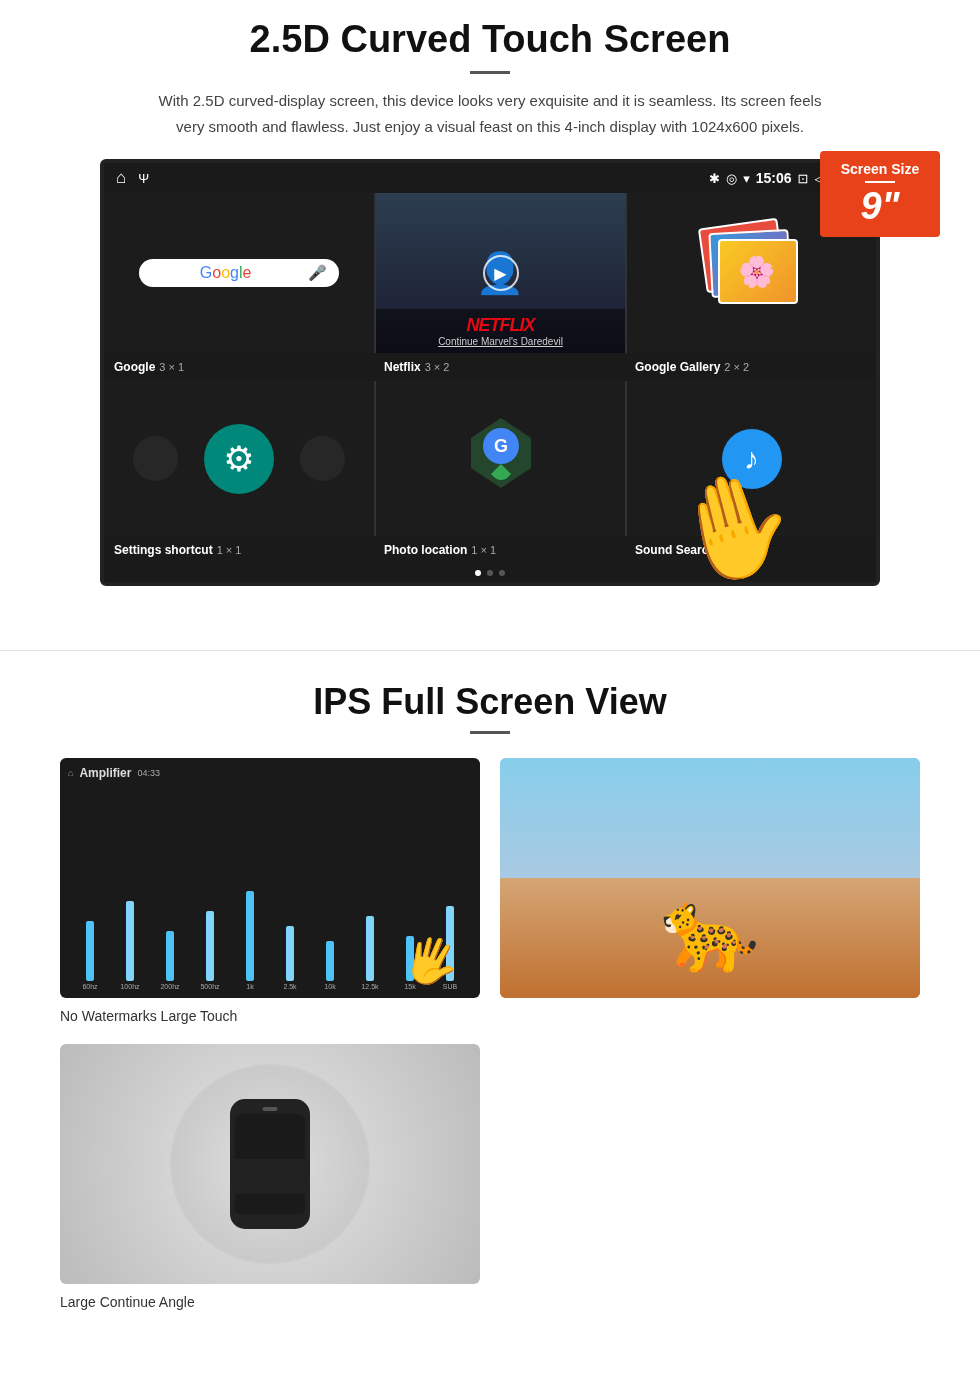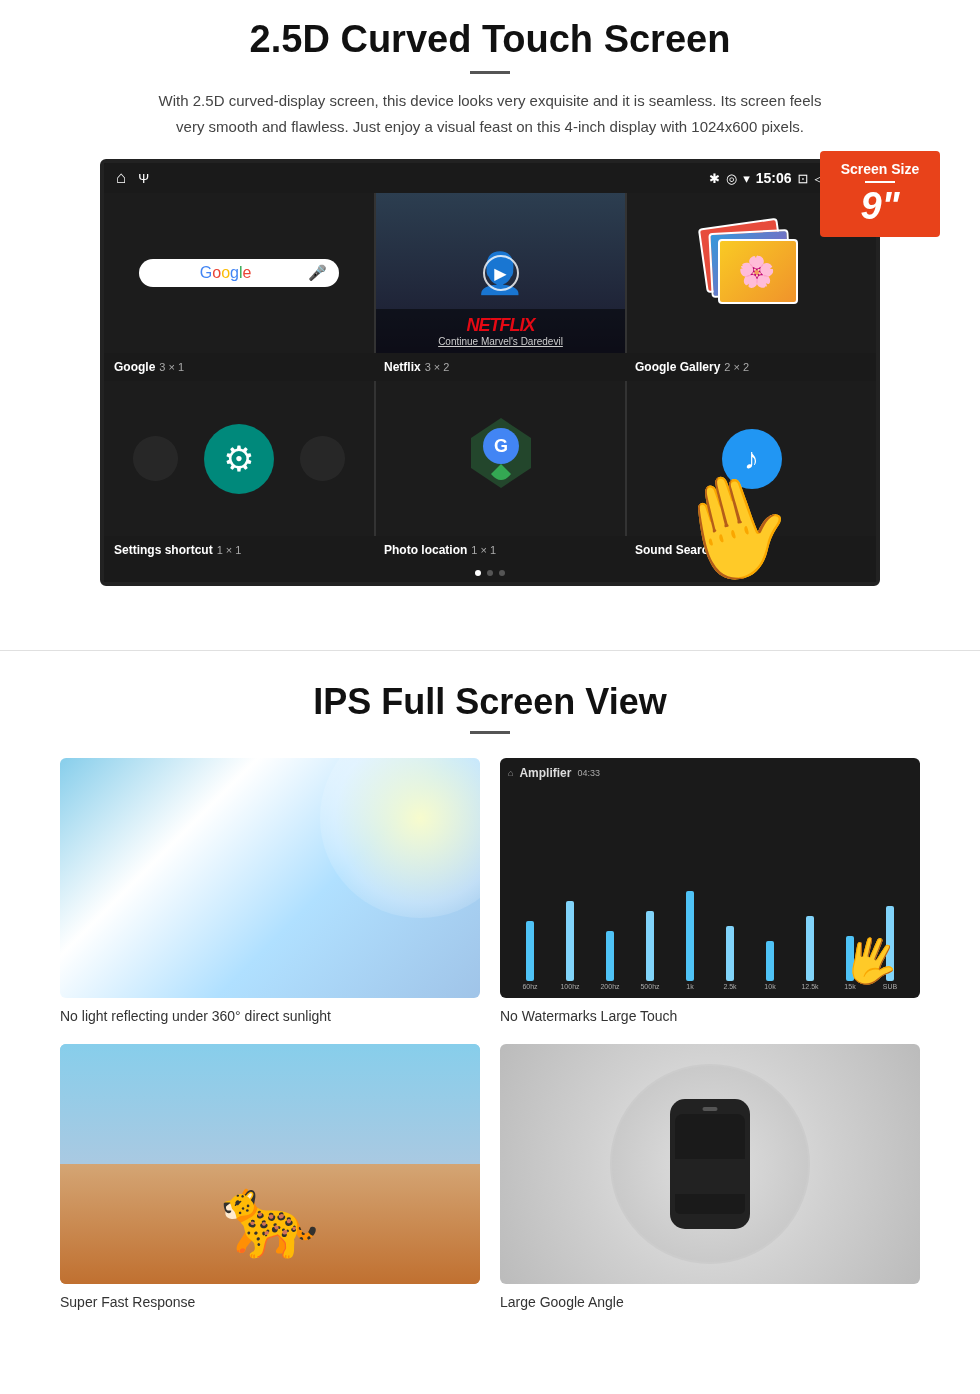--- a/index.html
+++ b/index.html
@@ -638,28 +638,20 @@
 </div>
 
 <hr class="page-divider">
 
 <div class="section2">
   <h2>IPS Full Screen View</h2>
   <div class="section-divider"></div>
 
   <div class="feature-grid">
 
-    <div class="feature-item">
-      <div class="feature-image">
-        <div class="img-sunlight">
-          <div class="sun-glow"></div>
-        </div>
-      </div>
-      <div class="feature-label">No light reflecting under 360° direct sunlight</div>
-    </div>
 
     <div class="feature-item">
       <div class="feature-image" style="position:relative;">
         <div class="img-amplifier">
           <div class="amp-topbar">
             <span>⌂</span>
             <span class="amp-title">Amplifier</span>
             <span>04:33</span>
           </div>
           <div class="amp-eq-area">
@@ -711,32 +703,31 @@
     </div>
 
     <div class="feature-item">
       <div class="feature-image">
         <div class="img-cheetah">
           <div style="position:absolute;top:0;left:0;right:0;height:60%;background:linear-gradient(180deg,#87CEEB,#b0c8e0);"></div>
           <div style="position:absolute;bottom:0;left:0;right:0;height:50%;background:linear-gradient(180deg,#d4a574,#c07030);"></div>
           <span class="cheetah-emoji">🐆</span>
         </div>
       </div>
-      <div class="feature-label">Super Fast Response</div>
     </div>
 
     <div class="feature-item">
       <div class="feature-image">
         <div class="img-car">
           <div style="position:relative;width:200px;height:200px;border-radius:50%;border:2px solid #ccc;background:radial-gradient(circle,#e0e0e0,#c0c0c0);display:flex;align-items:center;justify-content:center;">
             <div style="width:80px;height:130px;background:#222;border-radius:15px;position:relative;overflow:hidden;">
               <div style="position:absolute;top:15px;left:5px;right:5px;height:45px;background:#1a1a1a;border-radius:8px 8px 0 0;"></div>
               <div style="position:absolute;bottom:15px;left:5px;right:5px;height:20px;background:#1a1a1a;border-radius:0 0 5px 5px;"></div>
               <div style="position:absolute;top:8px;left:50%;transform:translateX(-50%);width:15px;height:4px;background:#555;border-radius:2px;"></div>
             </div>
           </div>
         </div>
       </div>
-      <div class="feature-label">Large Google Angle</div>
+      <div class="feature-label">Large Continue Angle</div>
     </div>
 
   </div>
 </div>
 
 </body></html>

